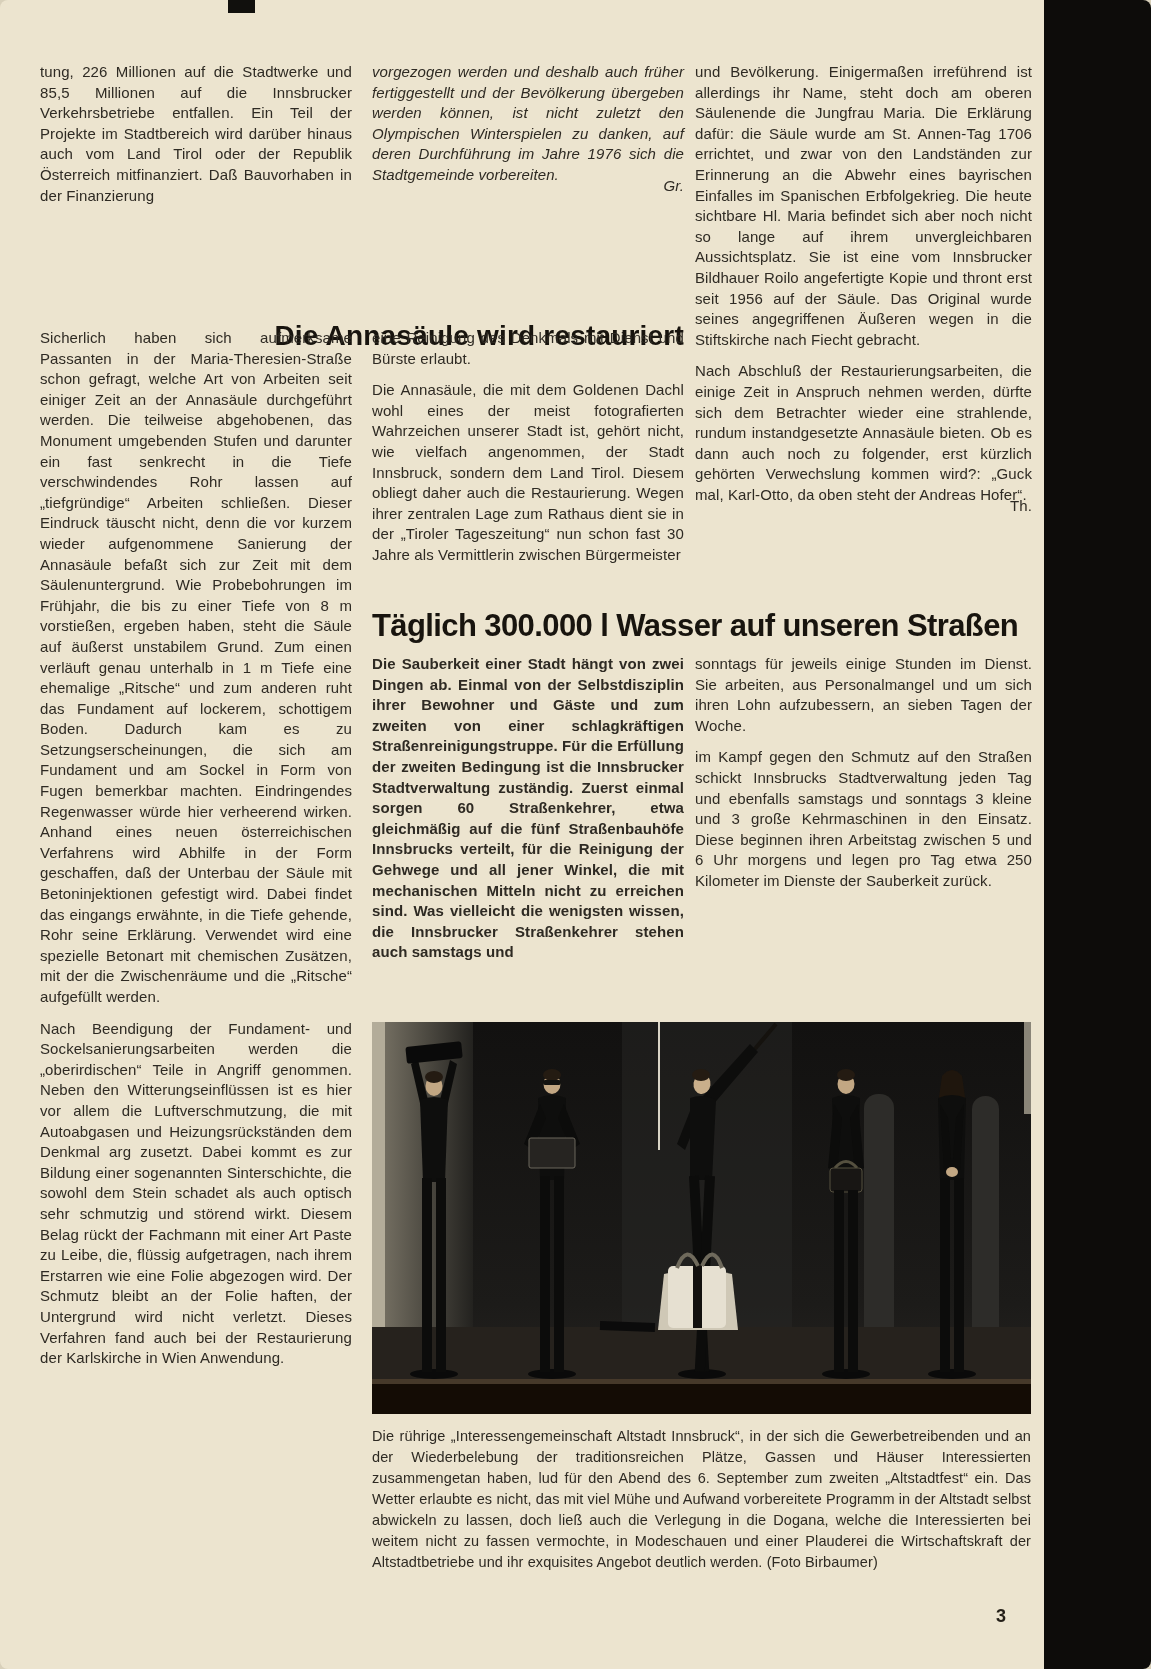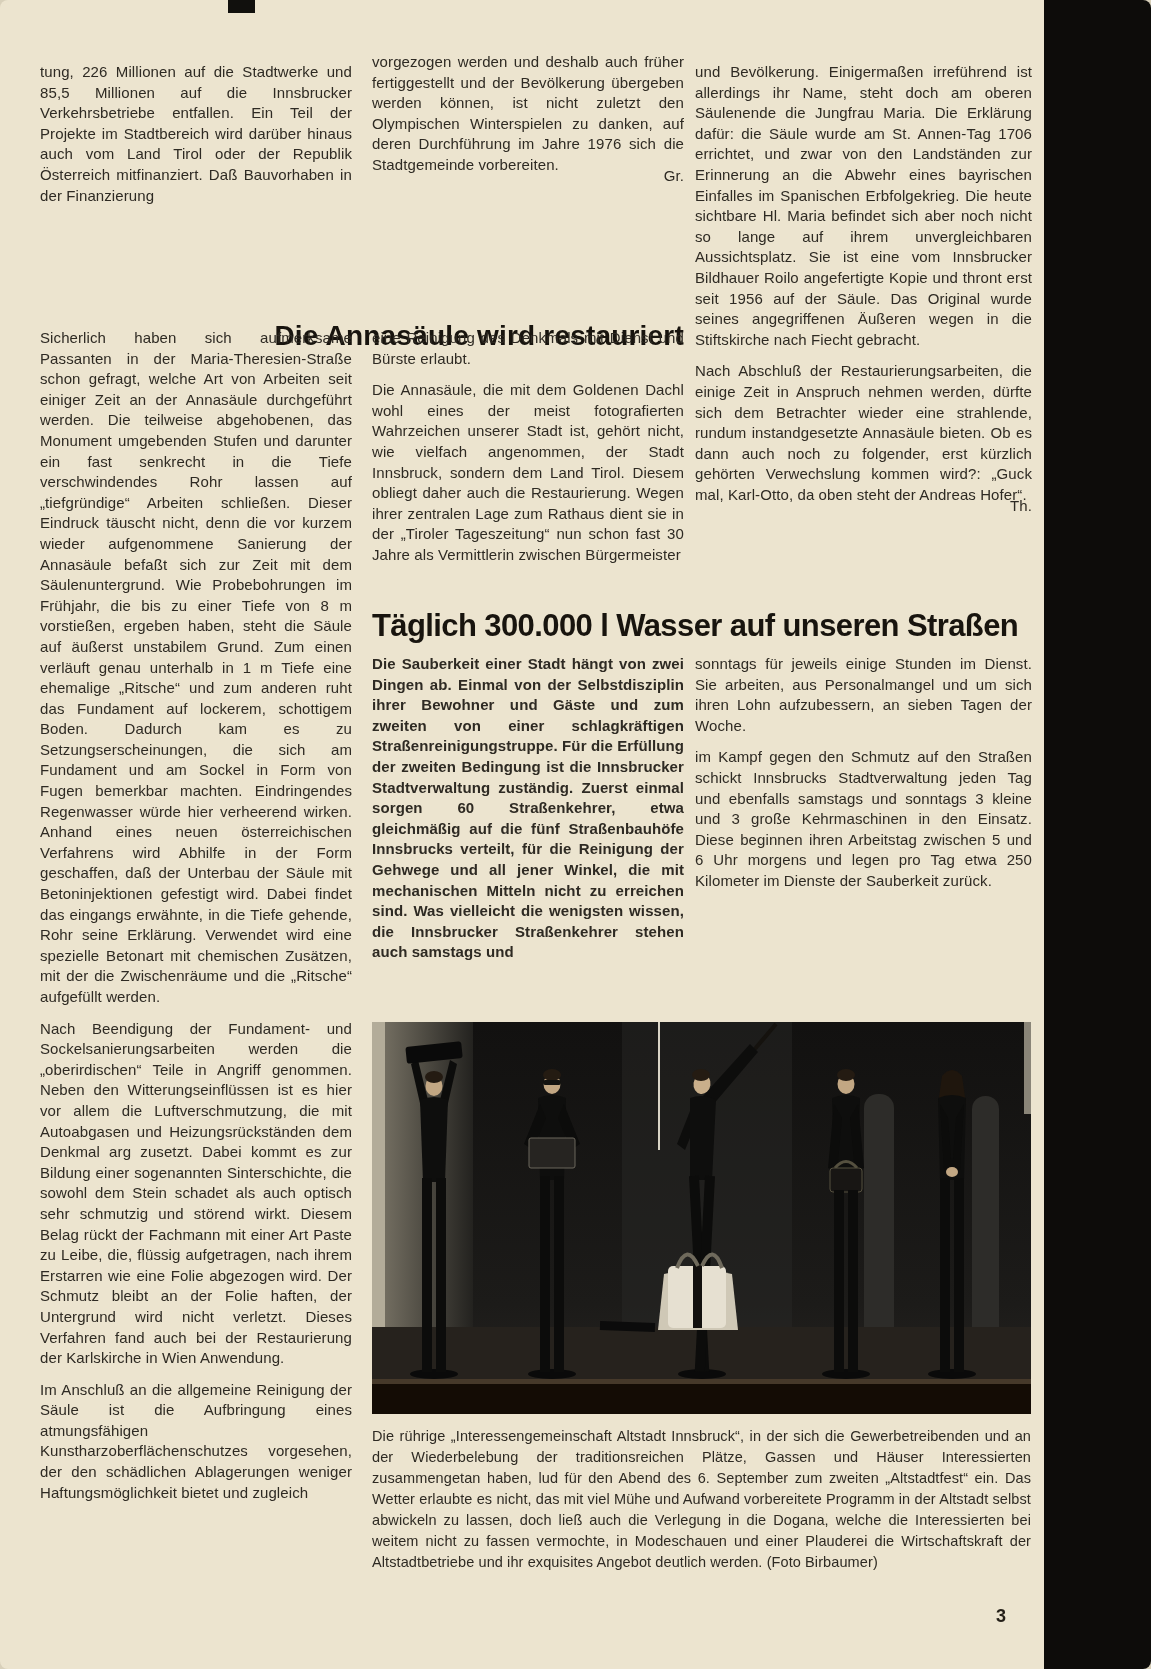--- a/index.html
+++ b/index.html
@@ -27,31 +27,30 @@
 <body>
 
 <div class="page">
 
   <div class="abs top-tick"></div>
   <div class="abs right-strip"></div>
 
   <div class="abs bodytext" style="left:40px;top:62px;width:312px;">
     <p>tung, 226 Millionen auf die Stadtwerke und 85,5 Millionen auf die Innsbrucker Verkehrsbetriebe entfallen. Ein Teil der Projekte im Stadtbereich wird darüber hinaus auch vom Land Tirol oder der Republik Österreich mitfinanziert. Daß Bauvorhaben in der Finanzierung</p>
   </div>
-  <div class="abs bodytext" style="left:372px;top:52px;width:312px;">
+  <div class="abs bodytext" style="left:372px;top:62px;width:312px;font-style:italic;">
     <p>vorgezogen werden und deshalb auch früher fertiggestellt und der Bevölkerung übergeben werden können, ist nicht zuletzt den Olympischen Winterspielen zu danken, auf deren Durchführung im Jahre 1976 sich die Stadtgemeinde vorbereiten.</p>
     <div class="sig">Gr.</div>
   </div>
 
   <div class="abs headline1" style="left:40px;top:272px;width:644px;">Die Annasäule wird restauriert</div>
 
   <div class="abs bodytext" style="left:40px;top:328px;width:312px;">
     <p>Sicherlich haben sich aufmerksame Passanten in der Maria-Theresien-Straße schon gefragt, welche Art von Arbeiten seit einiger Zeit an der Annasäule durchgeführt werden. Die teilweise abgehobenen, das Monument umgebenden Stufen und darunter ein fast senkrecht in die Tiefe verschwindendes Rohr lassen auf „tiefgründige“ Arbeiten schließen. Dieser Eindruck täuscht nicht, denn die vor kurzem wieder aufgenommene Sanierung der Annasäule befaßt sich zur Zeit mit dem Säulenuntergrund. Wie Probebohrungen im Frühjahr, die bis zu einer Tiefe von 8 m vorstießen, ergeben haben, steht die Säule auf äußerst unstabilem Grund. Zum einen verläuft genau unterhalb in 1 m Tiefe eine ehemalige „Ritsche“ und zum anderen ruht das Fundament auf lockerem, schottigem Boden. Dadurch kam es zu Setzungserscheinungen, die sich am Fundament und am Sockel in Form von Fugen bemerkbar machten. Eindringendes Regenwasser würde hier verheerend wirken. Anhand eines neuen österreichischen Verfahrens wird Abhilfe in der Form geschaffen, daß der Unterbau der Säule mit Betoninjektionen gefestigt wird. Dabei findet das eingangs erwähnte, in die Tiefe gehende, Rohr seine Erklärung. Verwendet wird eine spezielle Betonart mit chemischen Zusätzen, mit der die Zwischenräume und die „Ritsche“ aufgefüllt werden.</p>
     <p>Nach Beendigung der Fundament- und Sockelsanierungsarbeiten werden die „oberirdischen“ Teile in Angriff genommen. Neben den Witterungseinflüssen ist es hier vor allem die Luftverschmutzung, die mit Autoabgasen und Heizungsrückständen dem Denkmal arg zusetzt. Dabei kommt es zur Bildung einer sogenannten Sinterschichte, die sowohl dem Stein schadet als auch optisch sehr schmutzig und störend wirkt. Diesem Belag rückt der Fachmann mit einer Art Paste zu Leibe, die, flüssig aufgetragen, nach ihrem Erstarren wie eine Folie abgezogen wird. Der Schmutz bleibt an der Folie haften, der Untergrund wird nicht verletzt. Dieses Verfahren fand auch bei der Restaurierung der Karlskirche in Wien Anwendung.</p>
-    <p>Im Anschluß an die allgemeine Reinigung der Säule ist die Aufbringung eines atmungsfähigen Kunstharzoberflächenschutzes vorgesehen, der den schädlichen Ablagerungen weniger Haftungsmöglichkeit bietet und zugleich</p>
   </div>
 
   <div class="abs bodytext" style="left:372px;top:328px;width:312px;">
     <p>eine Reinigung des Denkmals mit Dienst und Bürste erlaubt.</p>
     <p>Die Annasäule, die mit dem Goldenen Dachl wohl eines der meist fotografierten Wahrzeichen unserer Stadt ist, gehört nicht, wie vielfach angenommen, der Stadt Innsbruck, sondern dem Land Tirol. Diesem obliegt daher auch die Restaurierung. Wegen ihrer zentralen Lage zum Rathaus dient sie in der „Tiroler Tageszeitung“ nun schon fast 30 Jahre als Vermittlerin zwischen Bürgermeister</p>
   </div>
 
   <div class="abs bodytext" style="left:695px;top:62px;width:337px;">
     <p>und Bevölkerung. Einigermaßen irreführend ist allerdings ihr Name, steht doch am oberen Säulenende die Jungfrau Maria. Die Erklärung dafür: die Säule wurde am St. Annen-Tag 1706 errichtet, und zwar von den Landständen zur Erinnerung an die Abwehr eines bayrischen Einfalles im Spanischen Erbfolgekrieg. Die heute sichtbare Hl. Maria befindet sich aber noch nicht so lange auf ihrem unvergleichbaren Aussichtsplatz. Sie ist eine vom Innsbrucker Bildhauer Roilo angefertigte Kopie und thront erst seit 1956 auf der Säule. Das Original wurde seines angegriffenen Äußeren wegen in die Stiftskirche nach Fiecht gebracht.</p>
     <p>Nach Abschluß der Restaurierungsarbeiten, die einige Zeit in Anspruch nehmen werden, dürfte sich dem Betrachter wieder eine strahlende, rundum instandgesetzte Annasäule bieten. Ob es dann auch noch zu folgender, erst kürzlich gehörten Verwechslung kommen wird?: „Guck mal, Karl-Otto, da oben steht der Andreas Hofer“.</p>

